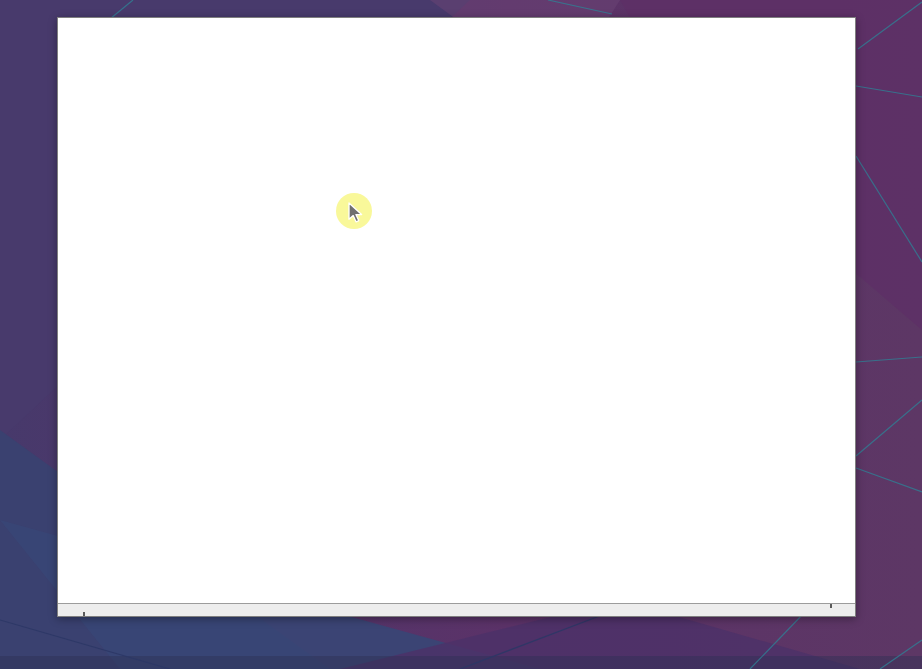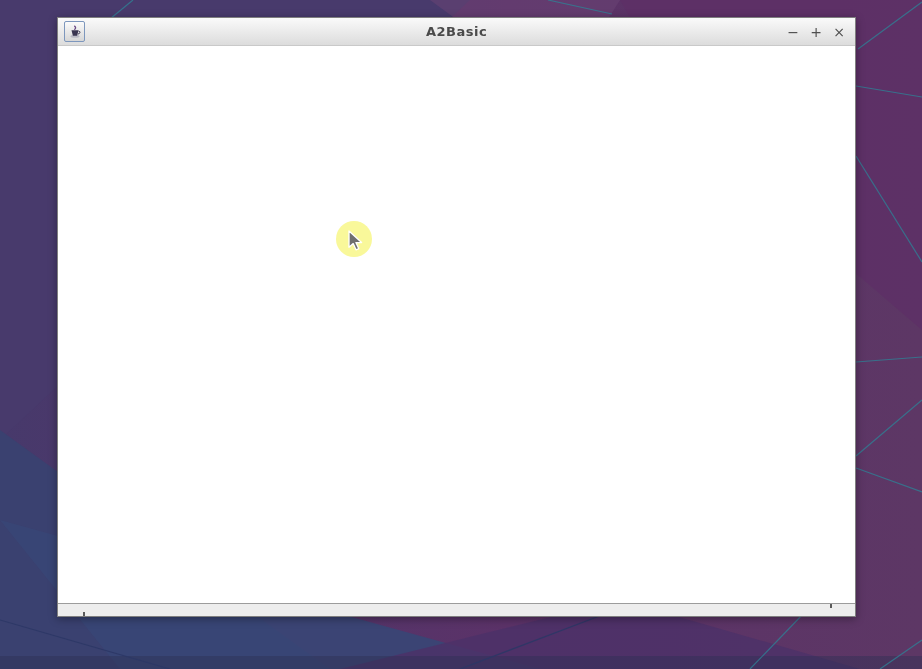--- a/index.html
+++ b/index.html
@@ -99,36 +99,20 @@
       <line x1="880" y1="669" x2="922" y2="640"></line>
     </g>
     <g stroke="#2c3766" stroke-width="1.2" opacity="0.9" fill="none">
       <line x1="460" y1="669" x2="610" y2="612"></line>
       <line x1="0" y1="620" x2="170" y2="669"></line>
     </g>
   </svg>
 
   <div class="window">
 
-    <div class="titlebar">
-      <button class="app-icon-btn">
-        <svg width="14" height="14" viewBox="0 0 16 16">
-          <ellipse cx="8" cy="13" rx="5.2" ry="1.6" fill="#b9b9c4"></ellipse>
-          <path d="M4,6 h8 l-1.6,6.4 h-4.8 Z" fill="#3a3550"></path>
-          <path d="M12,7 q2.4,.4 1.6,2 q-.6,1.3 -2.4,1.3" fill="none" stroke="#3a3550" stroke-width="1.1"></path>
-          <path d="M7.2,1 q3,2 0,4.4" fill="none" stroke="#6a4a85" stroke-width="1.5"></path>
-        </svg>
-      </button>
-      <div class="win-title">A2Basic</div>
-      <div class="win-controls">
-        <span>−</span>
-        <span>+</span>
-        <span>×</span>
-      </div>
-    </div>
 
 
     <div class="canvas">
       <div class="highlight-circle" style="left: 278px; top: 175px; height: 36px; width: 36px; background: rgb(249, 248, 154);"></div>
       <svg class="cursor-svg" viewBox="0 0 16 21" style="left: 290px; top: 184px;">
         <path d="M1,1 L1,17.3 L5.2,13.6 L8,19.8 L10.7,18.6 L7.9,12.6 L13.6,12.6 Z" fill="#6f6f6f" stroke="#ffffff" stroke-width="1.3" stroke-linejoin="round"></path>
       </svg>
     </div>
 
     <div class="bottombar">

